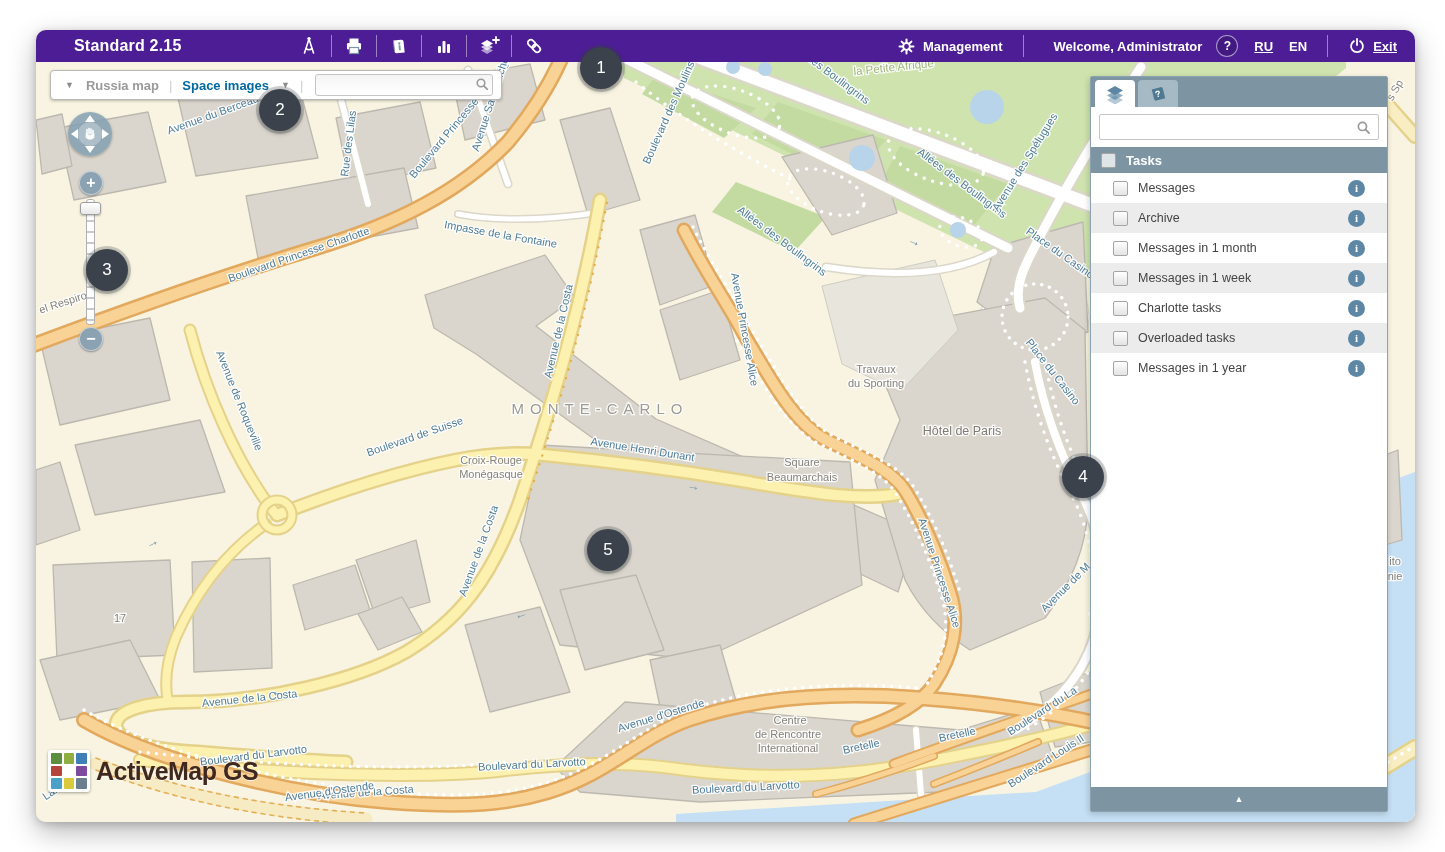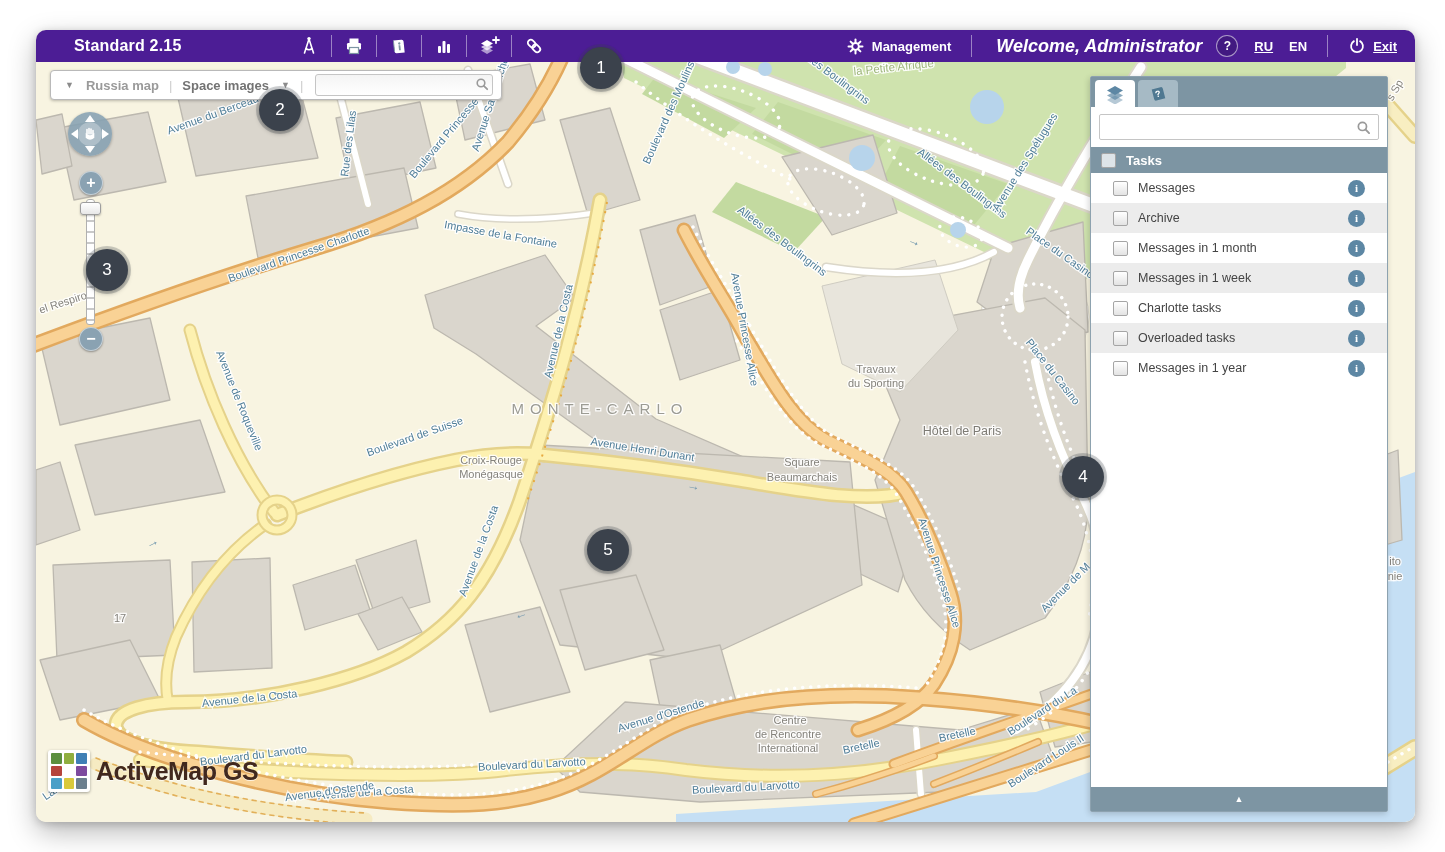--- a/index.html
+++ b/index.html
@@ -8,21 +8,21 @@
     overflow:hidden;box-shadow:0 10px 28px rgba(0,0,0,.28),0 2px 8px rgba(0,0,0,.18);background:#f8f4e1;}
   
   .toolbar{position:absolute;left:0;top:0;right:0;height:32px;background:#4c1d95;display:flex;
     align-items:center;color:#fff;z-index:20;}
   .tb-title{font-size:16px;font-weight:bold;margin-left:38px;letter-spacing:.2px;}
   .tb-icons{display:flex;align-items:center;margin-left:108px;height:32px;}
   .tb-btn{width:30px;height:24px;display:flex;align-items:center;justify-content:center;cursor:pointer;margin:0 4px;}
   .tb-sep{width:1px;height:22px;background:rgba(255,255,255,.45);margin:0 3px;}
   .tb-right{margin-left:auto;display:flex;align-items:center;margin-right:18px;}
   .tb-mgmt{display:flex;align-items:center;gap:8px;font-weight:bold;font-size:13px;cursor:pointer;}
-  .tb-welcome{font-weight:bold;font-size:18px;margin:0 14px 0 24px;font-style:italic;}
+  .tb-welcome{font-weight:bold;font-size:13px;margin:0 14px 0 30px;}
   .tb-q{width:20px;height:20px;border-radius:50%;background:rgba(0,0,0,.13);border:1px solid rgba(255,255,255,.55);
     display:flex;align-items:center;justify-content:center;font-size:12px;font-weight:bold;cursor:pointer;}
   .tb-lang{font-weight:bold;font-size:13px;margin-left:16px;cursor:pointer;}
   .tb-lang.u{text-decoration:underline;}
   .tb-exit{display:flex;align-items:center;gap:7px;margin-left:20px;font-weight:bold;font-size:13px;cursor:pointer;}
   .tb-exit span{text-decoration:underline;}
   .tb-sep2{width:1px;height:22px;background:rgba(255,255,255,.45);margin-left:20px;}
   
   .map-area{position:absolute;left:0;top:32px;width:1379px;height:760px;cursor:grab;}
   svg text.lbl{font-family:"Liberation Sans",sans-serif;font-size:11px;fill:#4e7d98;
@@ -31,21 +31,21 @@
   svg text.pl2{fill:#7d7b74;font-size:12.5px;}
   svg text.big{fill:#9c9c94;font-size:15px;letter-spacing:6px;}
   svg text.grn{fill:#9fb77c;font-size:11.5px;}
   svg text.ar{fill:#6f96ad;font-size:13px;font-weight:bold;stroke-width:0;}
   
   .selector{position:absolute;left:14px;top:40px;height:28px;background:#fff;border:1px solid #b9b9b9;
     border-radius:4px;box-shadow:0 1px 3px rgba(0,0,0,.25);display:flex;align-items:center;padding:0 8px;z-index:25;}
   .sel-tri{font-size:9px;color:#8b8b8b;cursor:pointer;padding:0 6px;}
   .sel-base{color:#9a9a9a;font-weight:bold;font-size:13px;cursor:pointer;padding:0 6px;}
   .sel-pipe{color:#ccc;font-size:13px;padding:0 4px;}
-  .sel-active{color:#737373;font-weight:bold;font-size:13px;cursor:pointer;padding:0 6px;}
+  .sel-active{color:#0369a1;font-weight:bold;font-size:13px;cursor:pointer;padding:0 6px;}
   .sel-search{position:relative;margin-left:8px;}
   .sel-search input{width:150px;height:18px;border:1px solid #c5c5c5;border-radius:3px;font-size:12px;
     padding:1px 20px 1px 6px;outline:none;background:linear-gradient(#f4f4f4,#fff);}
   .mag{position:absolute;right:4px;top:3px;}
   
   .pan{position:absolute;left:32px;top:82px;width:44px;height:44px;border-radius:50%;z-index:25;
     background:rgba(133,160,178,.88);box-shadow:0 1px 3px rgba(0,0,0,.3);cursor:pointer;}
   .pan .tri{position:absolute;width:0;height:0;}
   .pan .n{left:17px;top:3px;border-left:5px solid transparent;border-right:5px solid transparent;border-bottom:7px solid #fff;}
   .pan .s{left:17px;bottom:3px;border-left:5px solid transparent;border-right:5px solid transparent;border-top:7px solid #fff;}

